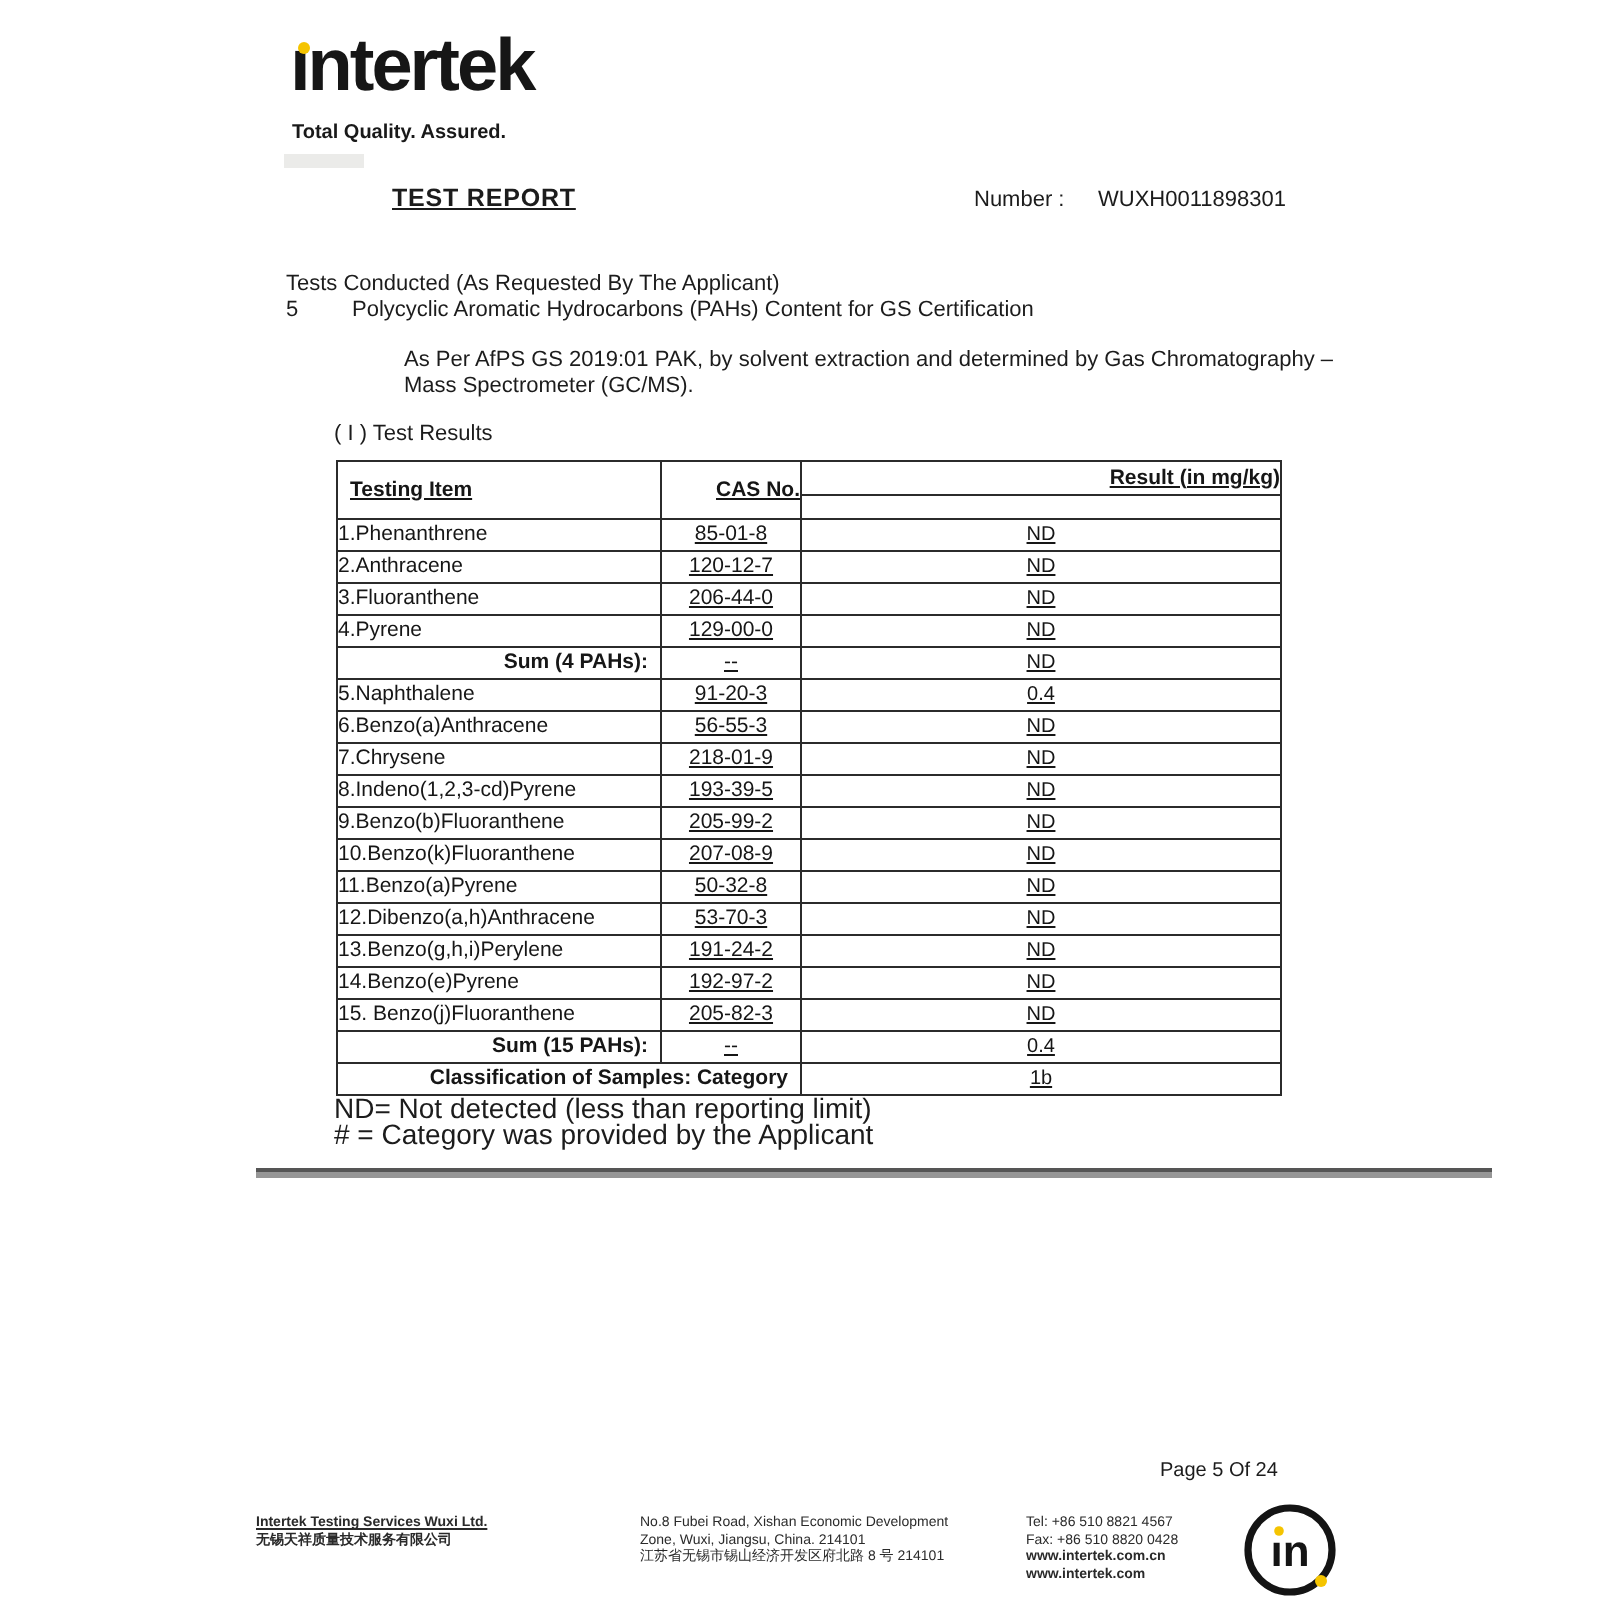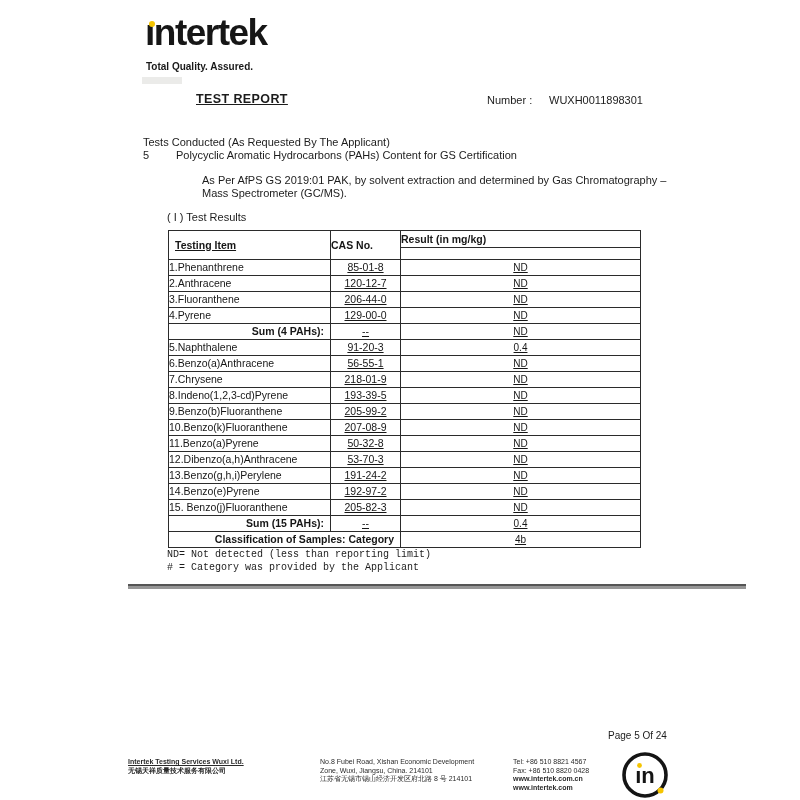--- a/index.html
+++ b/index.html
@@ -37,35 +37,35 @@
     position:absolute; left:168px; top:230px; width:472px;
     border-collapse:collapse; font-size:10.5px; table-layout:fixed; color:#161616;
   }
   .results-table th, .results-table td {
     border:1px solid #2b2b2b; padding:0 0 0 0; height:15px; line-height:15px;
     overflow:hidden; white-space:nowrap;
   }
   .results-table th { font-weight:bold; height:16px; }
   .results-table tr.subhead td { height:11px; line-height:11px; }
   th.h-item { text-align:left; padding-left:6px; text-decoration:underline; }
-  th.h-cas, th.h-result { text-align:left; }
+  th.h-cas, th.h-result { text-align:right; text-decoration:underline; }
   .c-item { text-align:left; padding-left:6px; }
   .c-cas, .c-result { text-align:center;text-decoration:underline; }
   .c-result { font-size:10px; }
   tr.row-bold .c-item { font-weight:bold; text-align:right; padding-right:6px; padding-left:12px; }
 
   
-  .notes { left:167px; top:548px; font-size:10px; line-height:13px;font-family:Liberation Mono, monospace; }
+  .notes { left:167px; top:548px; font-size:14px; line-height:13px; }
 
   
   .divider { left:128px; top:584px; width:618px; height:3px;
     background:#969696; border-top:2px solid #555555; }
 
   
-  .page-num { left:608px; top:730px; font-size:10px; }
+  .page-num { left:580px; top:730px; font-size:10px; }
   .footer-col { font-size:7px; line-height:8.5px; color:#2a2a2a; }
   .footer-col1 { left:128px; top:758px; font-weight:bold; width:190px; }
   .footer-col1 .f-line:first-child { text-decoration:underline; }
   .footer-col2 { left:320px; top:758px; width:190px; }
   .footer-col3 { left:513px; top:758px; width:110px; }
   .footer-col3 .f-line.bold { font-weight:bold; }
   .footer-logo { left:620px; top:750px; }
 </style>
 </head>
 <body>
@@ -129,21 +129,21 @@
           <td class="c-cas">--</td>
           <td class="c-result">ND</td>
         </tr>
         <tr>
           <td class="c-item">5.Naphthalene</td>
           <td class="c-cas">91-20-3</td>
           <td class="c-result">0.4</td>
         </tr>
         <tr>
           <td class="c-item">6.Benzo(a)Anthracene</td>
-          <td class="c-cas">56-55-1</td>
+          <td class="c-cas">56-55-3</td>
           <td class="c-result">ND</td>
         </tr>
         <tr>
           <td class="c-item">7.Chrysene</td>
           <td class="c-cas">218-01-9</td>
           <td class="c-result">ND</td>
         </tr>
         <tr>
           <td class="c-item">8.Indeno(1,2,3-cd)Pyrene</td>
           <td class="c-cas">193-39-5</td>
@@ -184,21 +184,21 @@
           <td class="c-cas">205-82-3</td>
           <td class="c-result">ND</td>
         </tr>
         <tr class="row-bold">
           <td class="c-item">Sum (15 PAHs):</td>
           <td class="c-cas">--</td>
           <td class="c-result">0.4</td>
         </tr>
         <tr class="row-bold">
           <td class="c-item" colspan="2">Classification of Samples: Category</td>
-          <td class="c-result">4b</td>
+          <td class="c-result">1b</td>
         </tr>
       </tbody>
   </table>
 
   <div class="abs notes">
       <div>ND= Not detected (less than reporting limit)</div>
       <div># = Category was provided by the Applicant</div>
     </div>
 
   <div class="abs divider"></div>

